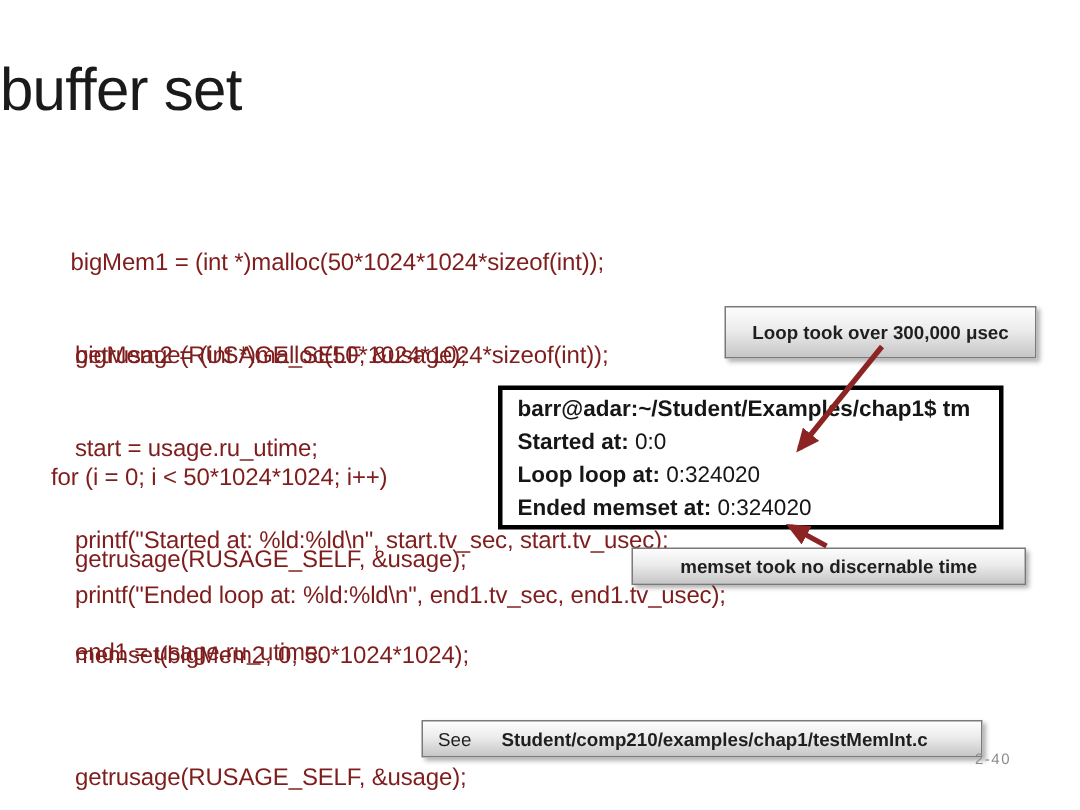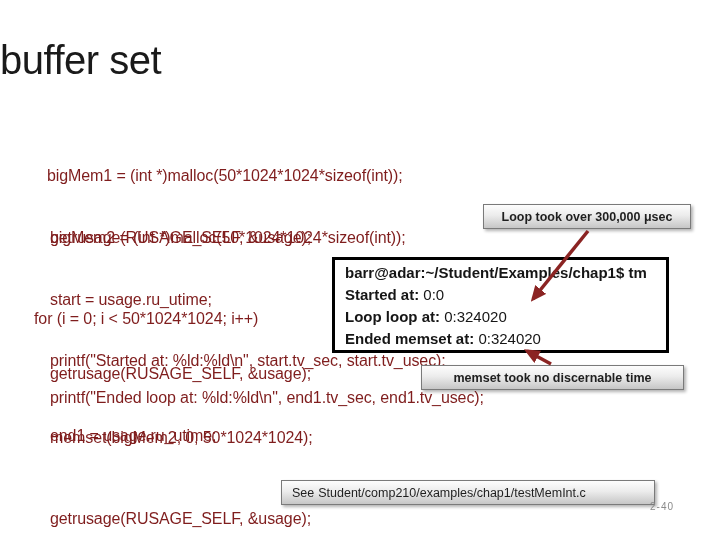--- a/index.html
+++ b/index.html
@@ -37,25 +37,25 @@
 
   .callout {
     position: absolute;
     background: linear-gradient(180deg, #fdfdfd 0%, #ececec 45%, #c6c6c6 100%);
     border: 1px solid #7a7a7a;
     box-shadow: 2px 2px 3px rgba(0,0,0,0.30);
     font-size: 12.5px; font-weight: bold; color: #1f1f1f;
     display: flex; align-items: center; justify-content: center;
     box-sizing: border-box;
   }
-  .callout-loop   { left: 483px; top: 204px; width: 208px; height: 25px; }
+  .callout-loop   { left: 483px; top: 204px; width: 208px; height: 35px; }
   .callout-memset { left: 421px; top: 365px; width: 263px; height: 25px; }
   .callout-see    { left: 281px; top: 480px; width: 374px; height: 25px;
                     justify-content: flex-start; padding-left: 10px; font-weight: normal; text-align: center; }
-  .callout-see b  { font-weight: normal; margin-left: 4px; }
+  .callout-see b  { font-weight: bold; margin-left: 20px; }
 
   .terminal {
     position: absolute; left: 332px; top: 257px; width: 337px; height: 96px;
     box-sizing: border-box;
     background: #ffffff;
     border: 3px solid #000000;
     padding: 2px 0 0 10px;
     font-size: 15px; line-height: 22px; color: #161616;
     white-space: nowrap;
   }

